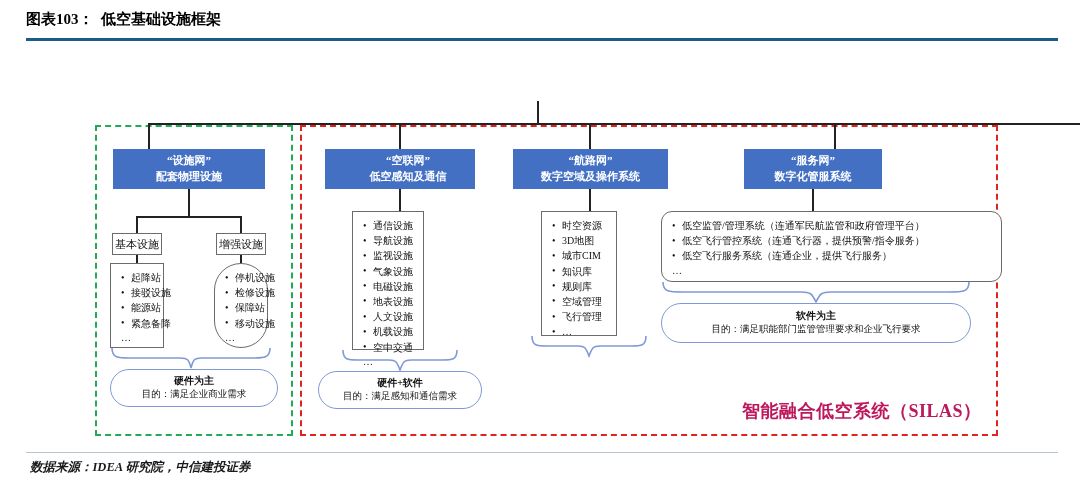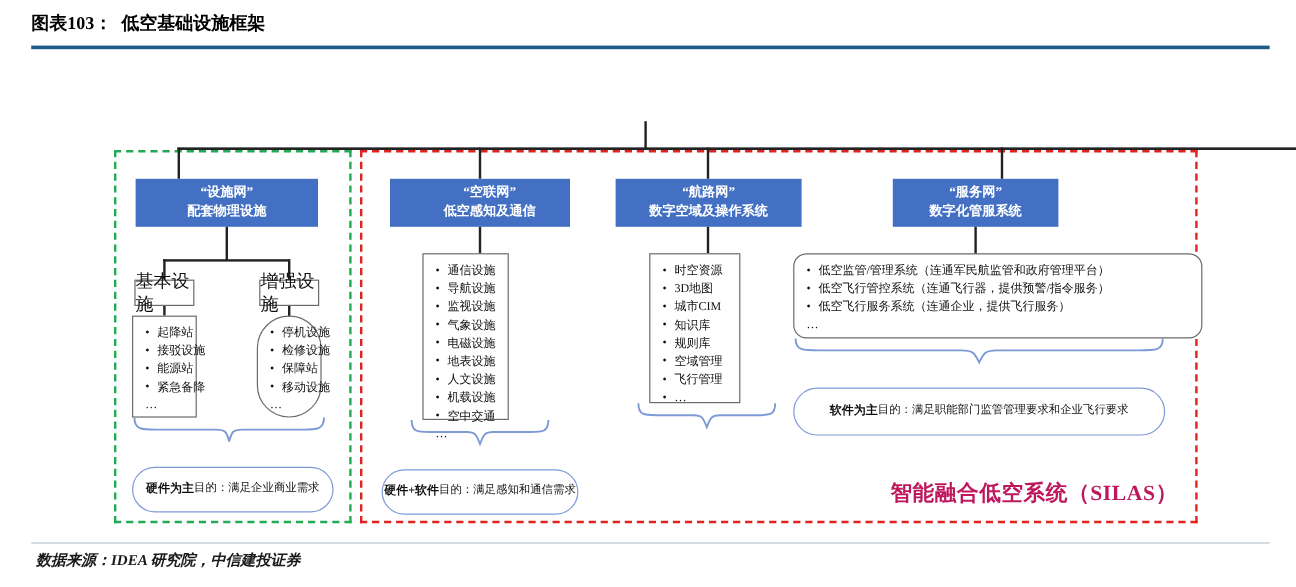--- a/index.html
+++ b/index.html
@@ -68,44 +68,44 @@
     background:#4470c4; color:#ffffff;
     display:flex; flex-direction:column; align-items:center; justify-content:center;
     font-family:"Liberation Serif","DejaVu Serif",serif;
     font-size:11px; font-weight:bold; line-height:1.45;
     height:40px;
   }
 
   
   .subhead {
     border:1.3px solid #6b6b6b; background:#fff;
-    display:flex; align-items:center; justify-content:flex-end;
-    font-family:"Liberation Serif","DejaVu Serif",serif;
-    font-size:15px; color:#111; height:22px;
+    display:flex; align-items:center; justify-content:center;
+    font-family:"Liberation Serif","DejaVu Serif",serif;
+    font-size:11px; color:#111; height:22px;
   }
   .listbox {
     border:1.3px solid #6b6b6b; background:#fff;
     font-family:"Liberation Serif","DejaVu Serif",serif;
     font-size:10px; color:#111;
     padding:6px 4px 4px 8px;
   }
   .listbox ul { margin:0; padding:0 0 0 12px; list-style:none; }
   .listbox li { position:relative; line-height:1.52; white-space:nowrap; }
   .listbox li::before {
     content:"•"; position:absolute; left:-10px; top:-0.5px; font-size:10px; color:#111;
   }
   .listbox .ellipsis { list-style:none; line-height:1.3; }
   .listbox .ellipsis::before { content:""; }
 
   
   .pill {
     border:1.3px solid #7e9ad6; border-radius:26px; background:#fff;
-    display:flex; flex-direction:row; align-items:center; justify-content:center;
-    font-family:"Liberation Serif","DejaVu Serif",serif;
-    color:#111; line-height:1.45;margin-top:20px;
+    display:flex; flex-direction:column; align-items:center; justify-content:center;
+    font-family:"Liberation Serif","DejaVu Serif",serif;
+    color:#111; line-height:1.45;
   }
   .pill .pill-t { font-size:10px; font-weight:bold; white-space:nowrap; }
   .pill .pill-s { font-size:9.5px; white-space:nowrap; }
 
   .brace { position:absolute; }
 
   #silas-label {
     left:742px; top:355px;
     font-family:"Liberation Serif","DejaVu Serif",serif;
     font-size:18px; font-weight:bold; color:#be185d;

